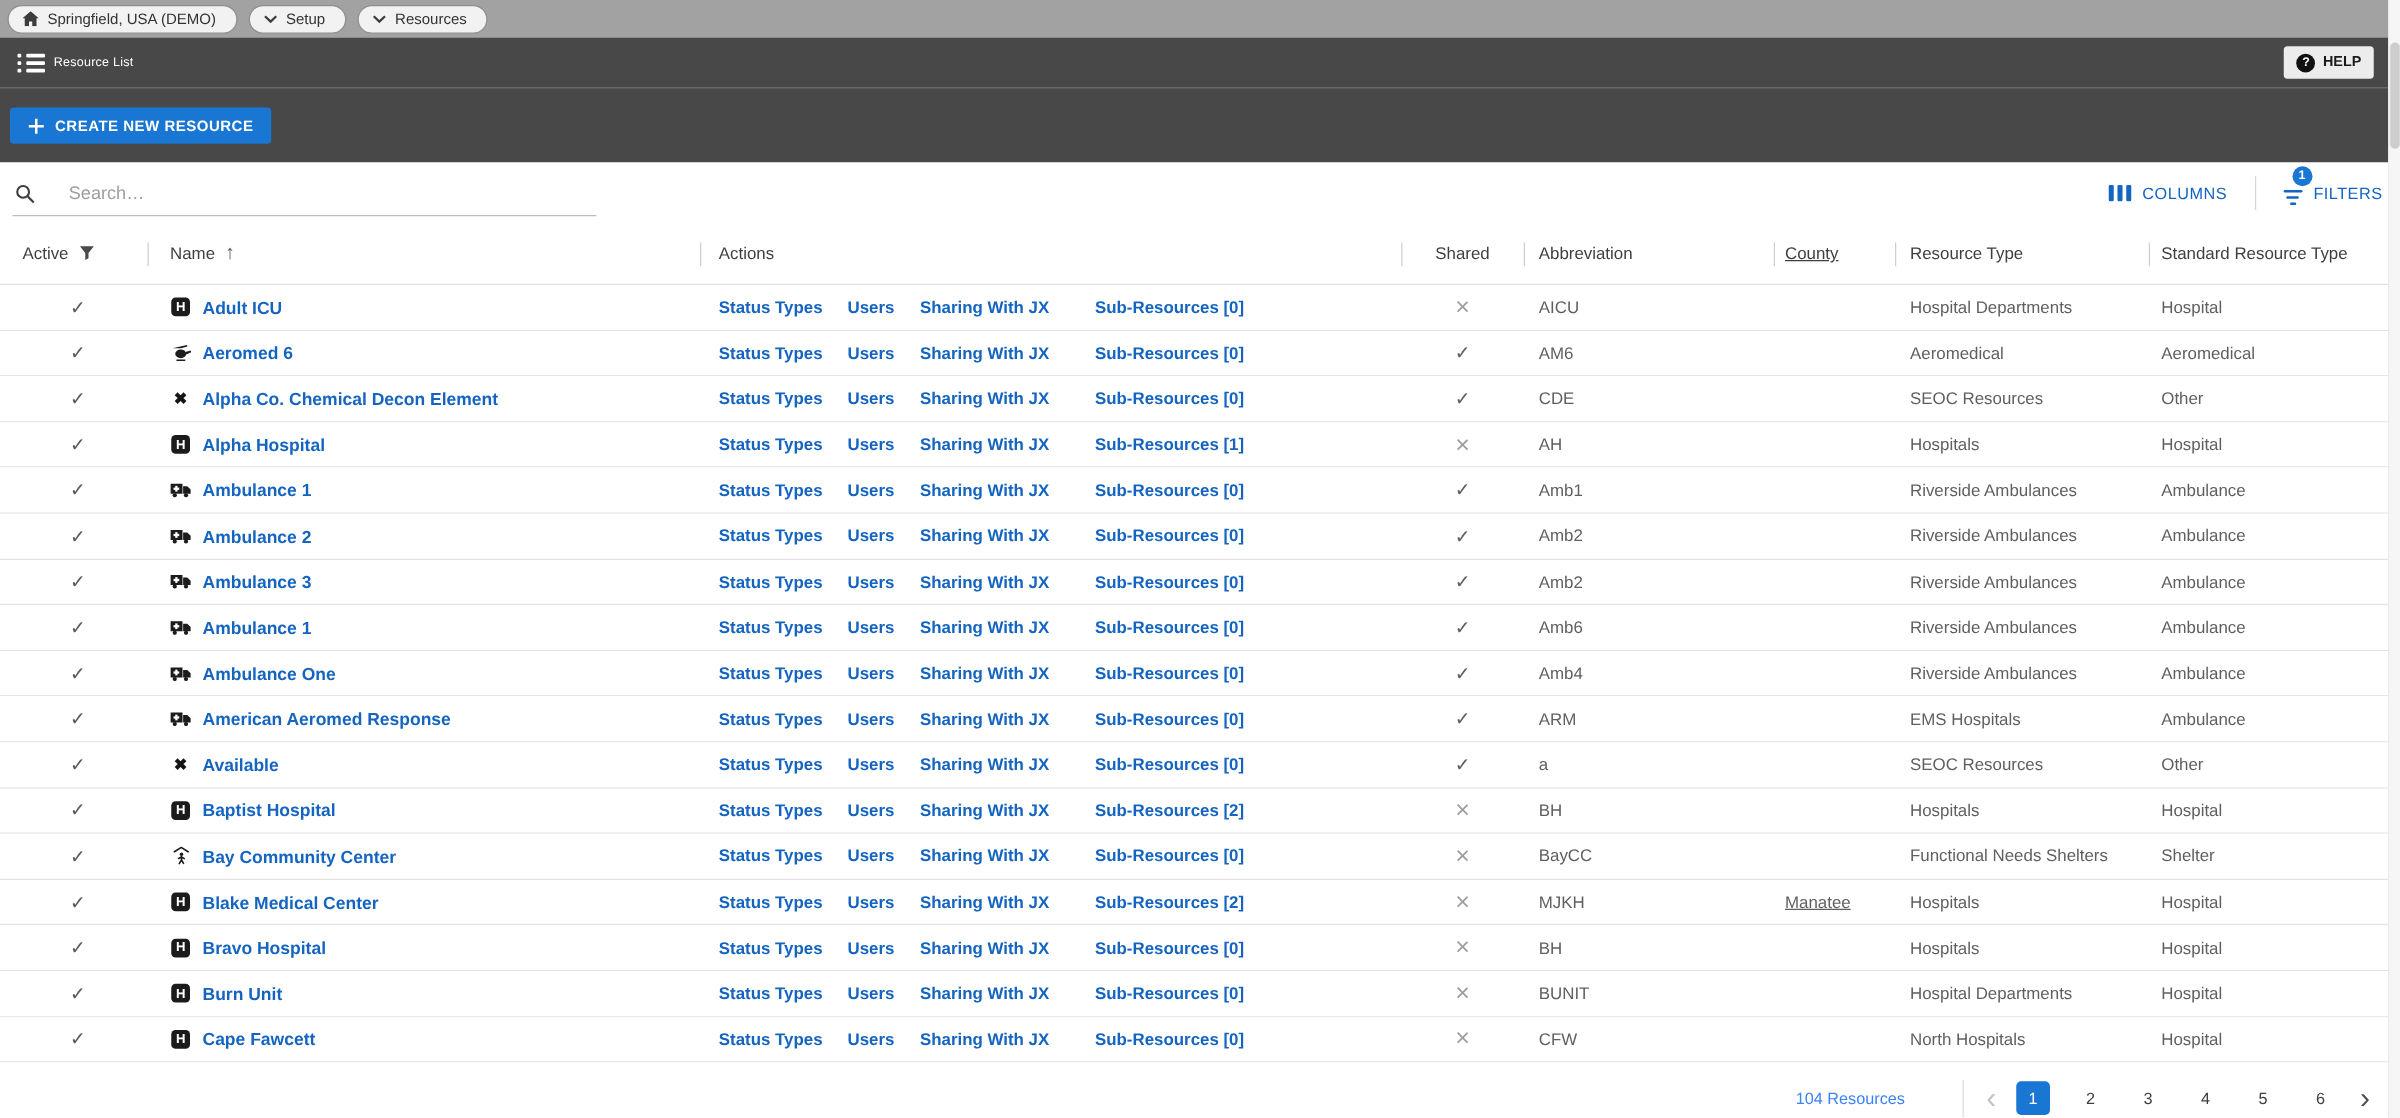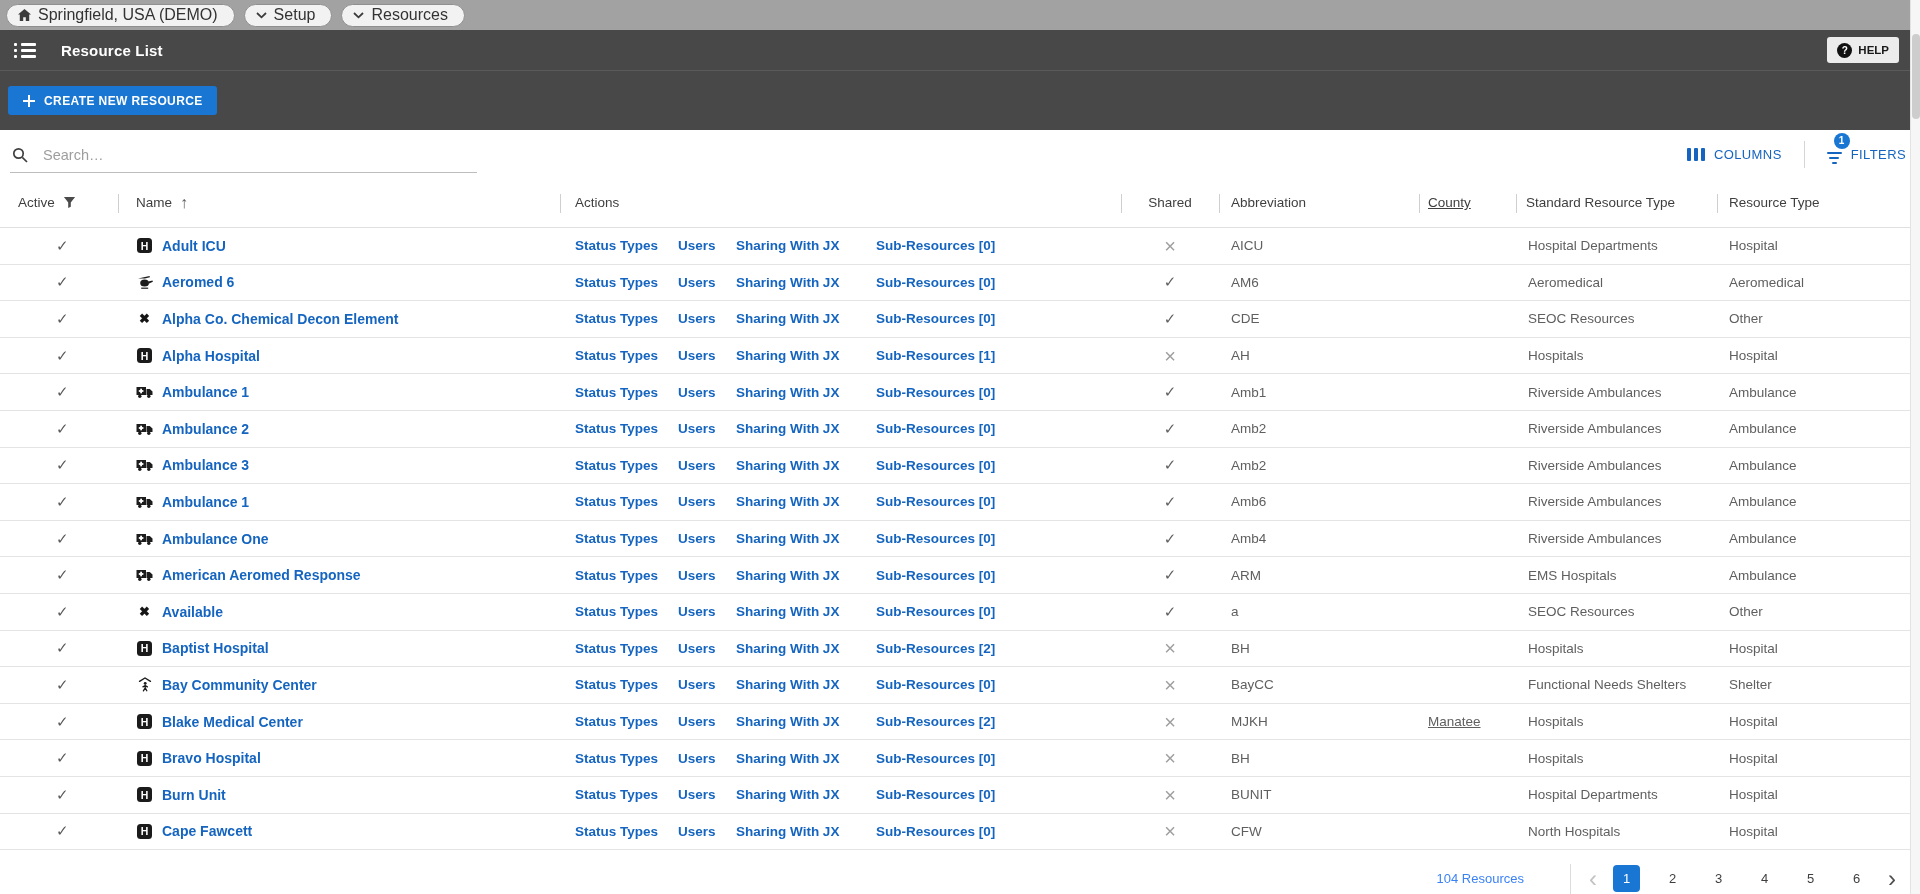--- a/index.html
+++ b/index.html
@@ -3,51 +3,51 @@
 <meta charset="utf-8">
 <style>
   * { box-sizing: border-box; margin: 0; padding: 0; }
   html,body { width:1920px; height:894px; overflow:hidden; background:#fff;
     font-family:"Liberation Sans", sans-serif; }
 
   
   .topbar { height:30px; background:#a2a2a2; display:flex; align-items:center;
     padding-left:6px; gap:9px; }
   .pill { height:23px; background:#f2f2f2; border-radius:12px; display:inline-flex;
-    align-items:center; gap:7px; padding:0 16px 0 11px; font-size:16px; color:#333;
+    align-items:center; gap:7px; padding:0 16px 0 11px; font-size:12px; color:#333;
     border:1px solid #8f8f8f; cursor:pointer; white-space:nowrap; }
 
   
   .appbar { height:40px; background:#484848; display:flex; align-items:center;
     padding:0 21px 0 14px; }
   .menu-icon { width:22px; height:15px; display:flex; flex-direction:column;
     justify-content:space-between; cursor:pointer; }
   .menu-icon .r { display:flex; align-items:center; gap:4px; height:3px; }
   .menu-icon .d { width:3px; height:3px; background:#fff; border-radius:1px; }
   .menu-icon .b { height:3px; background:#fff; border-radius:1px; flex:1; }
-  .page-title { color:#fff; font-size:15px; font-weight:700; margin-left:25px;
+  .page-title { color:#fff; font-size:10px; font-weight:400; margin-left:7px;
     letter-spacing:.2px; }
   .help-btn { margin-left:auto; height:26px; background:#ececec; border:none;
     border-radius:3px; display:flex; align-items:center; gap:6px; padding:0 10px;
     font-size:11.5px; font-weight:700; color:#1a1a1a; cursor:pointer;
     font-family:inherit; }
   .qmark { width:15px; height:15px; border-radius:50%; background:#111; color:#fff;
     font-size:10px; font-weight:700; display:flex; align-items:center; justify-content:center; }
 
   
   .toolbar { height:60px; background:#484848; border-top:1px solid #5a5a5a;
     display:flex; align-items:center; padding-left:8px; }
   .create-btn { height:29px; background:#1976d2; color:#fff; border:none;
     border-radius:3px; display:flex; align-items:center; gap:8px; padding:0 14px;
     font-size:12px; font-weight:700; letter-spacing:.4px; cursor:pointer;
     font-family:inherit; }
 
   
   .controls { height:48px; display:flex; align-items:center; padding:0 14px 0 10px; background:#fff; }
-  .search { display:flex; align-items:center; gap:15px; width:467px; height:36px;
+  .search { display:flex; align-items:center; gap:27px; width:467px; height:36px;
     border-bottom:1px solid #bdbdbd; margin-top:2px; padding:0 2px; }
   .search input { border:none; outline:none; flex:1; font-size:14.5px; color:#424242;
     font-family:inherit; background:transparent; }
   .search input::placeholder { color:#9e9e9e; }
   .right-controls { margin-left:auto; display:flex; align-items:center; }
   .ctl-btn { display:flex; align-items:center; gap:9px; color:#1565c0; font-size:13px;
     font-weight:500; letter-spacing:.4px; cursor:pointer; }
   .colicon { display:flex; gap:3px; }
   .colicon i { width:4px; height:13px; background:#1565c0; border-radius:1px; }
   .ctl-divider { width:1px; height:27px; background:#d5d5d5; margin:0 22px; }
@@ -227,25 +227,25 @@
   </div>
   <div class="cell c-shared sep">
     <span>Shared</span>
   </div>
   <div class="cell c-abbr sep">
     <span>Abbreviation</span>
   </div>
   <div class="cell c-county sep">
     <span>County</span>
   </div>
+  <div class="cell c-rtype sep">
+    <span>Resource Type</span>
+  </div>
   <div class="cell c-stdtype sep">
     <span>Standard Resource Type</span>
-  </div>
-  <div class="cell c-rtype sep">
-    <span>Resource Type</span>
   </div>
 </div>
 
 <div id="rows">
   <div class="row">
     <div class="cell c-active">
       <span class="check">✓</span>
     </div>
     <div class="cell c-name">
       <span class="ricon">

